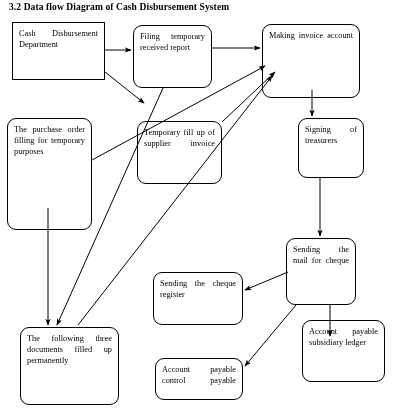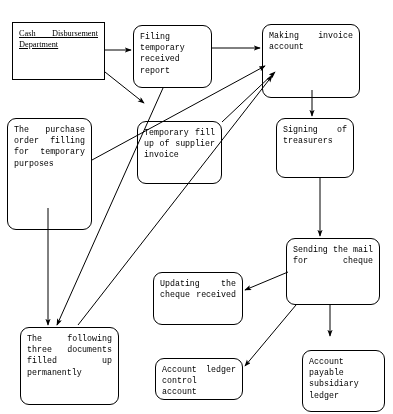--- a/index.html
+++ b/index.html
@@ -34,31 +34,32 @@
     border:1px solid #000;
     background:transparent;
     color:#000;
     font-size:8.3px;
     line-height:11.2px;
     padding:5px 6px 3px 6px;
     text-align:justify;
     text-justify:inter-word;
     font-family:"Liberation Serif", serif;
   }
-  .node.rounded{border-radius:9px;font-family:Liberation Mono, monospace;}
+  .node.rounded{border-radius:9px;}
   .node.sharp{border-radius:0;}
   .node .txt{display:block;}
   .node.just .txt{text-align:justify;}
   .node.just .txt:after{content:"";display:inline-block;width:100%;}
 </style>
 </head>
 <body>
 
 <div id="canvas">
 
+  <div id="title">3.2 Data flow Diagram of Cash Disbursement System</div>
 
   <svg class="edges" viewBox="0 0 393 414" xmlns="http://www.w3.org/2000/svg">
     <defs>
       <marker id="arrowhead" markerWidth="7" markerHeight="7" refX="6.2" refY="2.6" orient="auto" markerUnits="userSpaceOnUse">
         <path d="M0,0 L7,2.6 L0,5.2 L1.6,2.6 z" fill="#000"></path>
       </marker>
     </defs>
     <g id="edge-layer" stroke="#000" stroke-width="1" fill="none">
         <polyline points="105,50 131,50" marker-end="url(#arrowhead)" stroke="#000000" stroke-width="1" fill="none"></polyline>
         <polyline points="212,48 260,48" marker-end="url(#arrowhead)" stroke="#000000" stroke-width="1" fill="none"></polyline>
@@ -70,48 +71,48 @@
         <polyline points="92,160 265,66" marker-end="url(#arrowhead)" stroke="#000000" stroke-width="1" fill="none"></polyline>
         <polyline points="312,90 312,116" marker-end="url(#arrowhead)" stroke="#000000" stroke-width="1" fill="none"></polyline>
         <polyline points="320,178 320,236" marker-end="url(#arrowhead)" stroke="#000000" stroke-width="1" fill="none"></polyline>
         <polyline points="288,272 245,290" marker-end="url(#arrowhead)" stroke="#000000" stroke-width="1" fill="none"></polyline>
         <polyline points="296,305 245,366" marker-end="url(#arrowhead)" stroke="#000000" stroke-width="1" fill="none"></polyline>
         <polyline points="330,305 330,336" marker-end="url(#arrowhead)" stroke="#000000" stroke-width="1" fill="none"></polyline>
       </g>
   </svg>
 
   <div id="node-layer">
-      <div class="node sharp" style="left: 12px; top: 22px; width: 93px; height: 58px; text-decoration: underline;">
+      <div class="node sharp" style="left: 12px; top: 22px; width: 93px; height: 58px;">
         <span class="txt">Cash Disbursement Department</span>
       </div>
       <div class="node rounded" style="left: 133px; top: 25px; width: 79px; height: 63px;">
         <span class="txt">Filing temporary received report</span>
       </div>
       <div class="node rounded just" style="left: 262px; top: 24px; width: 98px; height: 74px;">
         <span class="txt">Making invoice account</span>
       </div>
       <div class="node rounded just" style="left: 137px; top: 121px; width: 85px; height: 63px;">
         <span class="txt">Temporary fill up of supplier invoice</span>
       </div>
       <div class="node rounded just" style="left: 7px; top: 118px; width: 85px; height: 112px;">
         <span class="txt">The purchase order filling for temporary purposes</span>
       </div>
-      <div class="node rounded just" style="left: 276px; top: 118px; width: 78px; height: 60px;">
+      <div class="node rounded just" style="left: 298px; top: 118px; width: 66px; height: 60px;">
         <span class="txt">Signing of treasurers</span>
       </div>
-      <div class="node rounded just" style="left: 286px; top: 238px; width: 94px; height: 67px;">
+      <div class="node rounded just" style="left: 286px; top: 238px; width: 70px; height: 67px;">
         <span class="txt">Sending the mail for cheque</span>
       </div>
       <div class="node rounded just" style="left: 153px; top: 272px; width: 90px; height: 53px;">
-        <span class="txt">Updating the cheque received</span>
+        <span class="txt">Sending the cheque register</span>
       </div>
       <div class="node rounded just" style="left: 20px; top: 327px; width: 99px; height: 78px;">
         <span class="txt">The following three documents filled up permanently</span>
       </div>
       <div class="node rounded just" style="left: 155px; top: 358px; width: 88px; height: 42px;">
-        <span class="txt">Account ledger control account</span>
+        <span class="txt">Account payable control payable</span>
       </div>
-      <div class="node rounded" style="left: 302px; top: 350px; width: 83px; height: 62px;">
+      <div class="node rounded" style="left: 302px; top: 320px; width: 83px; height: 62px;">
         <span class="txt">Account payable subsidiary ledger</span>
       </div>
     </div>
 
 </div>
 
 </body></html>

